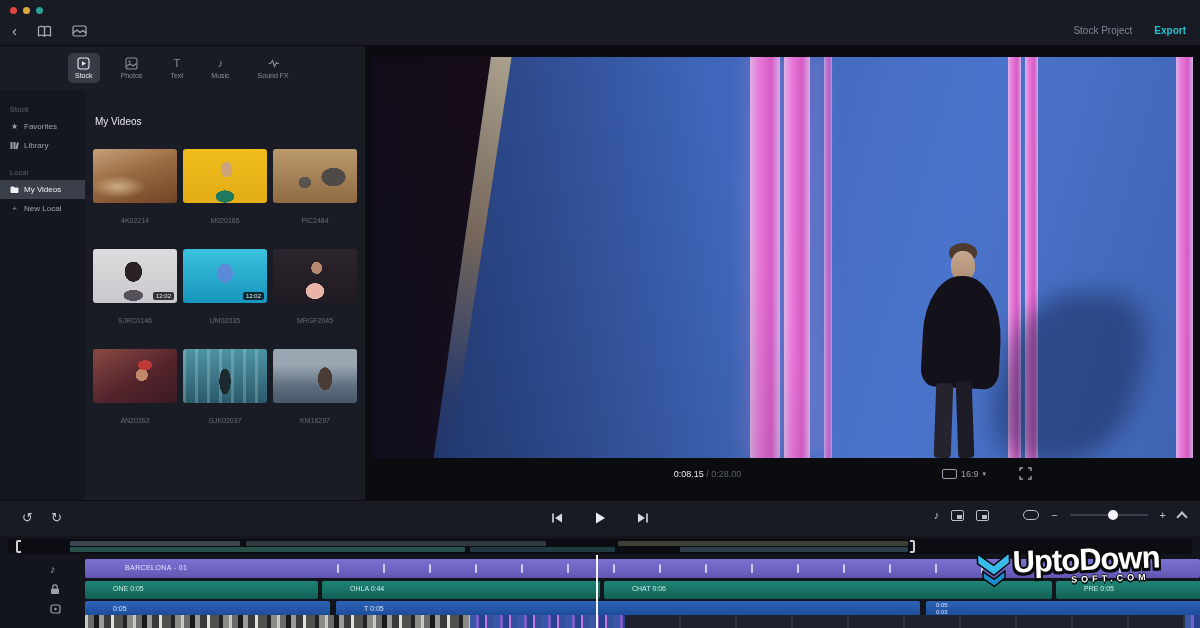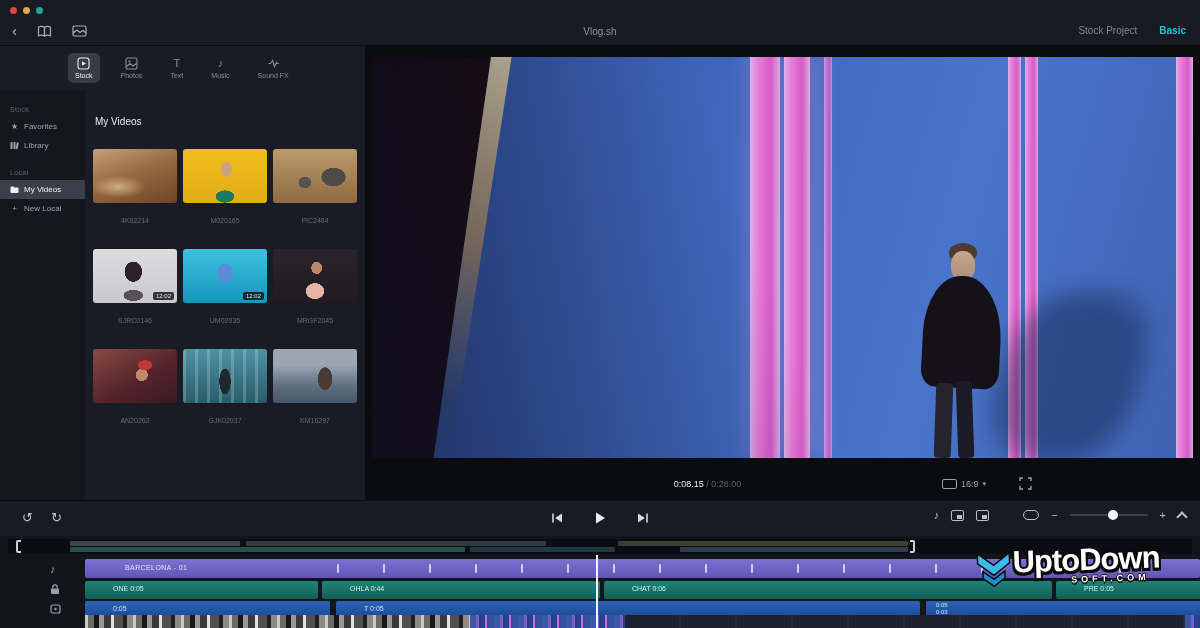--- a/index.html
+++ b/index.html
@@ -94,21 +94,21 @@
   .pink-glow { position:absolute; top:0; bottom:0; background:rgba(225,150,225,.16); filter:blur(7px); }
   .figure-hair { position:absolute; left:577px; top:186px; width:28px; height:18px; border-radius:50% 50% 40% 40%; background:#4e3a2e; }
   .figure-head { position:absolute; left:579px; top:194px; width:24px; height:30px; border-radius:46%; background:linear-gradient(180deg,#c7a78e,#ad8d74); }
   .figure-body { position:absolute; left:551px; top:219px; width:78px; height:112px; background:#15111a;
         border-radius:46% 50% 18% 18% / 52% 58% 16% 16%; transform:rotate(3deg); }
   .figure-leg1 { position:absolute; left:563px; top:326px; width:17px; height:75px; background:#24232e; border-radius:4px; transform:rotate(2deg); }
   .figure-leg2 { position:absolute; left:585px; top:324px; width:16px; height:77px; background:#1d1c26; border-radius:4px; transform:rotate(-2deg); }
   .figure-shadow { position:absolute; left:628px; top:236px; width:140px; height:168px; background:rgba(12,24,60,.42);
         border-radius:40%; filter:blur(12px); transform:skewX(-14deg); }
   .floor-shade { position:absolute; inset:0; background:linear-gradient(70deg, rgba(8,16,42,.55), transparent 48%); }
-  .preview-controls { position:absolute; left:0; top:428px; width:685px; height:26px; }
+  .preview-controls { position:absolute; left:0; top:418px; width:685px; height:26px; }
   .timecode { position:absolute; left:0; right:0; top:5px; text-align:center; font-size:9px; color:#59626f; }
   .timecode .cur { color:#e6eaef; }
   .ratio-group { position:absolute; right:64px; top:5px; display:flex; align-items:center; gap:4px; color:#9aa1ac; font-size:9px; cursor:pointer; }
   .monitor { width:15px; height:10px; border:1.5px solid #9aa1ac; border-radius:2px; display:inline-block; }
   .caret { font-size:7px; }
   .fullscreen { position:absolute; right:18px; top:3px; cursor:pointer; }
 
   
   .toolbar { position:absolute; left:0; top:500px; width:1200px; height:36px; background:#181b23; border-top:1px solid #0b0d12; }
   .tb-left { position:absolute; left:22px; top:9px; display:flex; gap:18px; font-size:13px; color:#b9bfc9; }
@@ -181,24 +181,23 @@
           <path d="M13.5 2 C11.5 1 9.5 1 7.5 2.2 V11 C9.5 9.8 11.5 9.8 13.5 10.8 Z"></path>
         </svg>
       </span>
       <span>
         <svg width="15" height="12" viewBox="0 0 15 12" fill="none" stroke="#a8aeb8" stroke-width="1.2">
           <rect x="1" y="1" width="13" height="10" rx="1.5"></rect>
           <path d="M1 8 L5 5 L8 7.5 L11 5.5 L14 8"></path>
         </svg>
       </span>
     </div>
-    <div class="hdr-title">Vlog.sh</div>
     <div class="hdr-right">
       <span class="basic-project">Stock Project</span>
-      <span class="export-btn">Basic</span>
+      <span class="export-btn">Export</span>
     </div>
   </div>
 
   <div class="media-panel">
     <div class="tabs-bar">
       <div class="tab active">
         <svg viewBox="0 0 13 13" fill="none" stroke="#e9ecf1" stroke-width="1.1">
           <rect x="1" y="1" width="11" height="11" rx="2.5"></rect>
             <path d="M5 4.3 L9 6.5 L5 8.7 Z" fill="#e9ecf1" stroke="none"></path>
         </svg>

